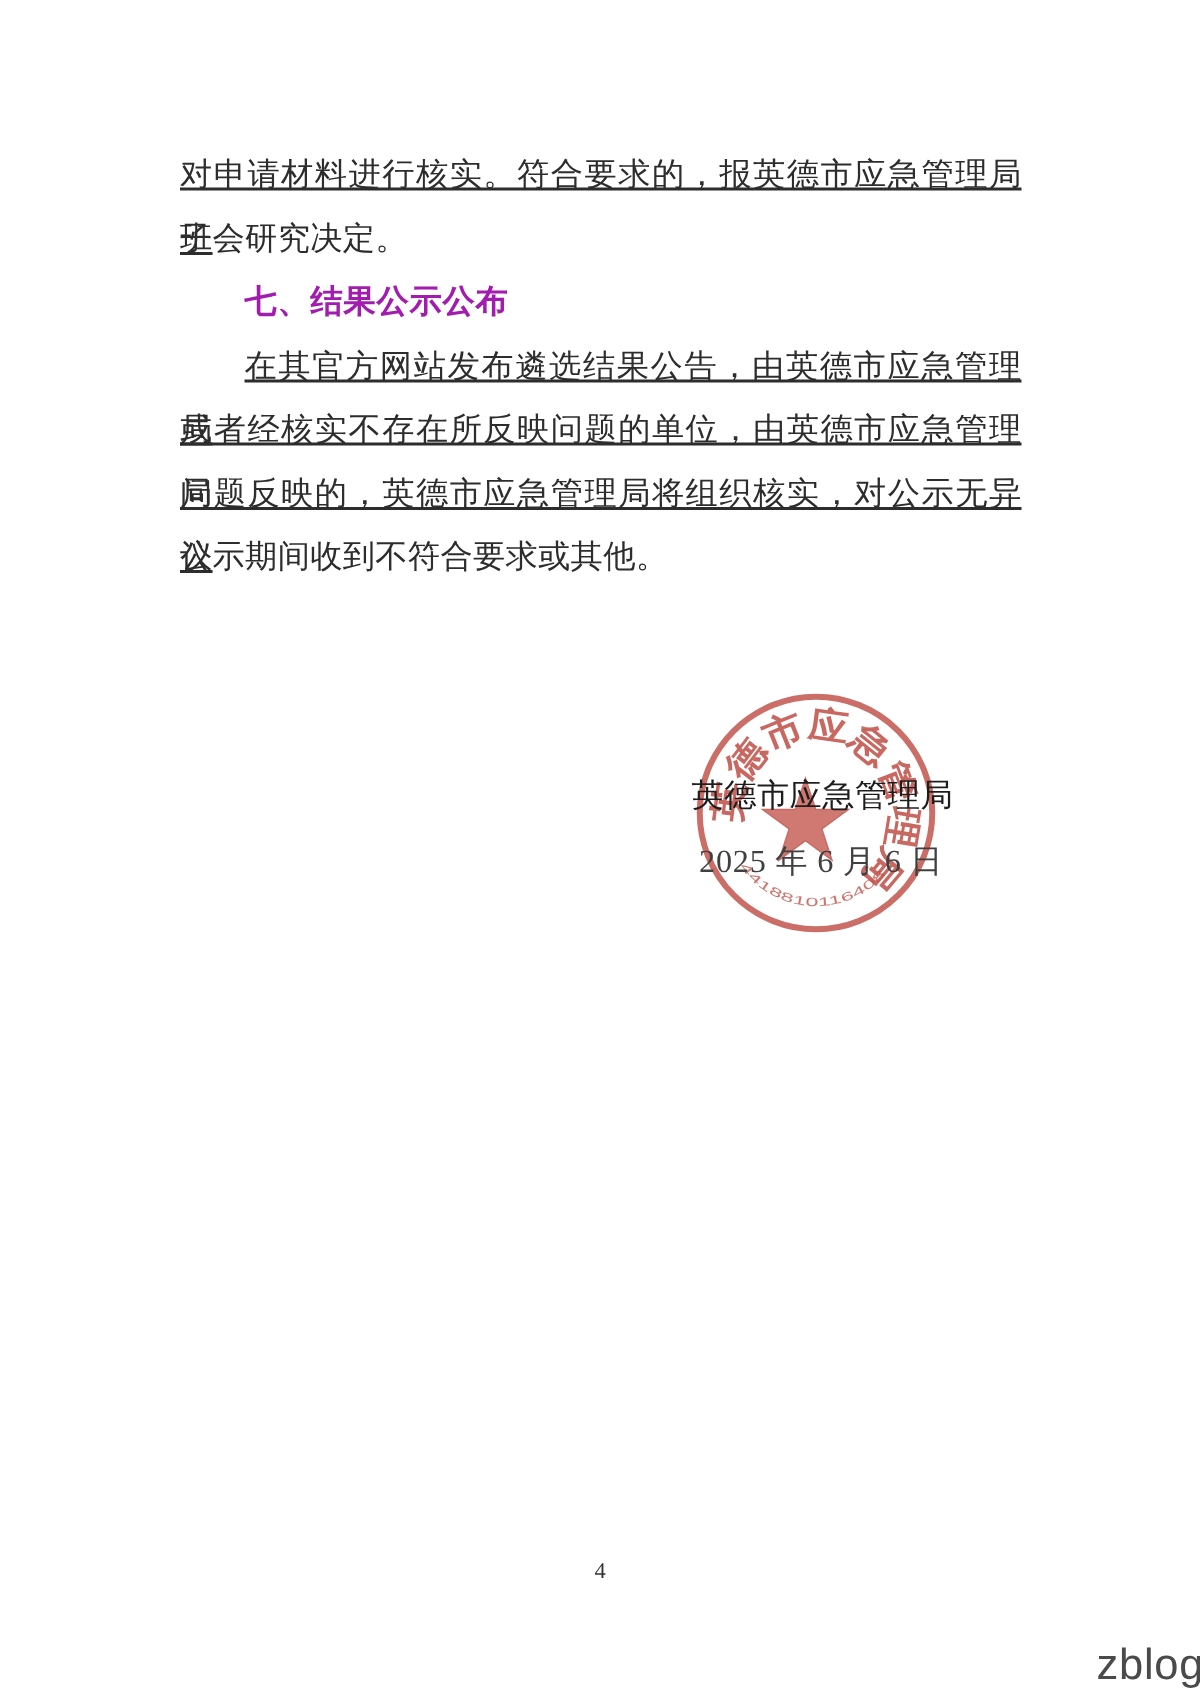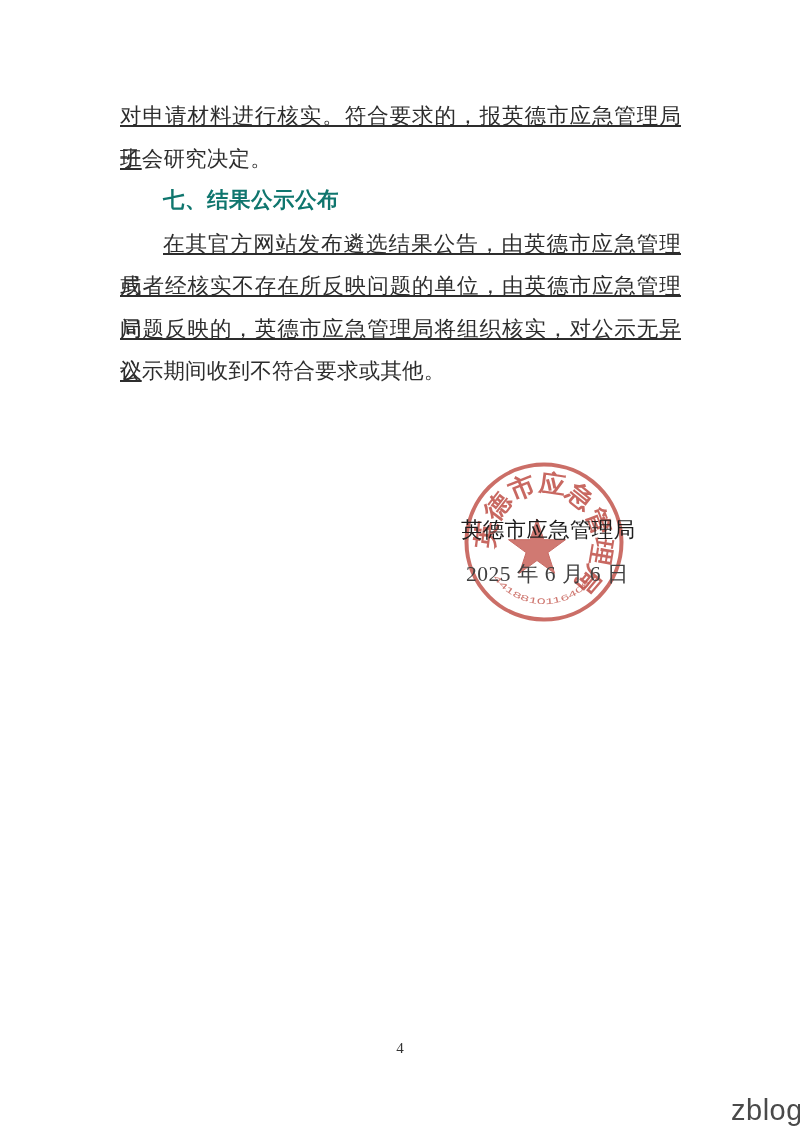--- a/index.html
+++ b/index.html
@@ -27,22 +27,22 @@
   }
   .line.fill {
     white-space: normal;
     text-align: justify;
     text-align-last: justify;
     text-decoration: underline;
   }
   .line.indent { text-indent: 2em; }
   .line.heading {
     font-weight: bold;
-    color: #0f766e;
-    font-family: Liberation Mono, monospace;
+    color: #a21caf;
+    font-family: Liberation Serif, serif;
     letter-spacing: 0.5px;
   }
   .seal {
     position: absolute;
     left: 459px;
     top: 457px;
     width: 170px;
     height: 170px;
     z-index: 1;
   }

